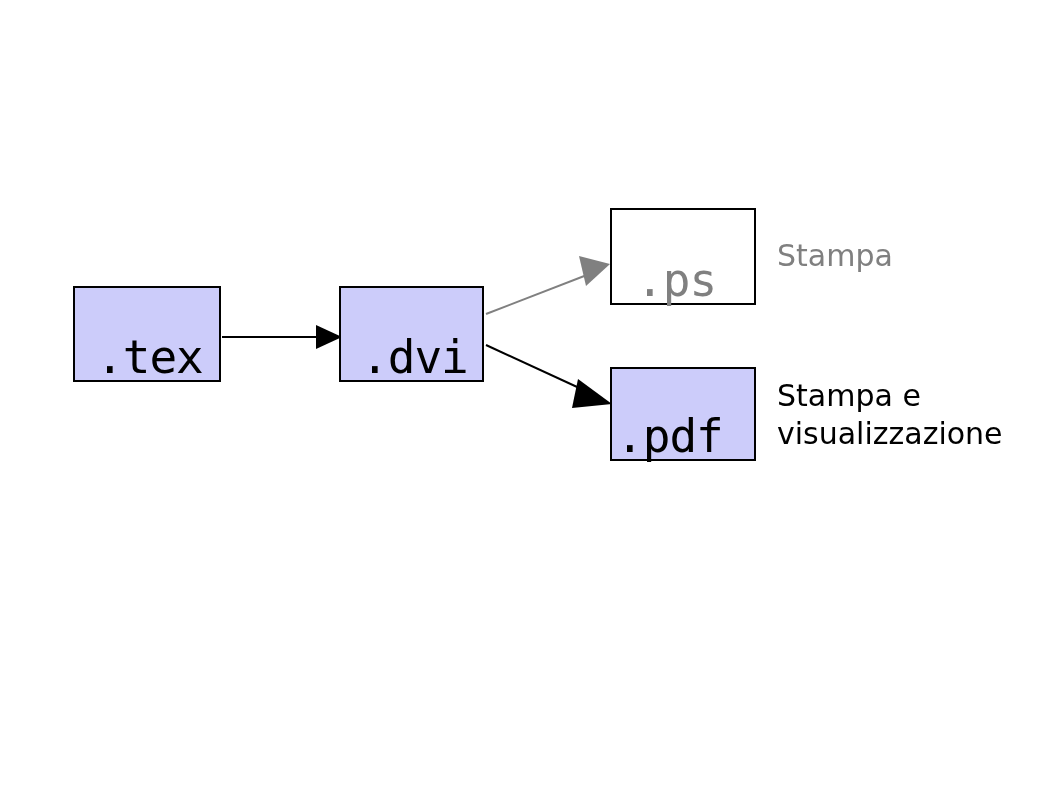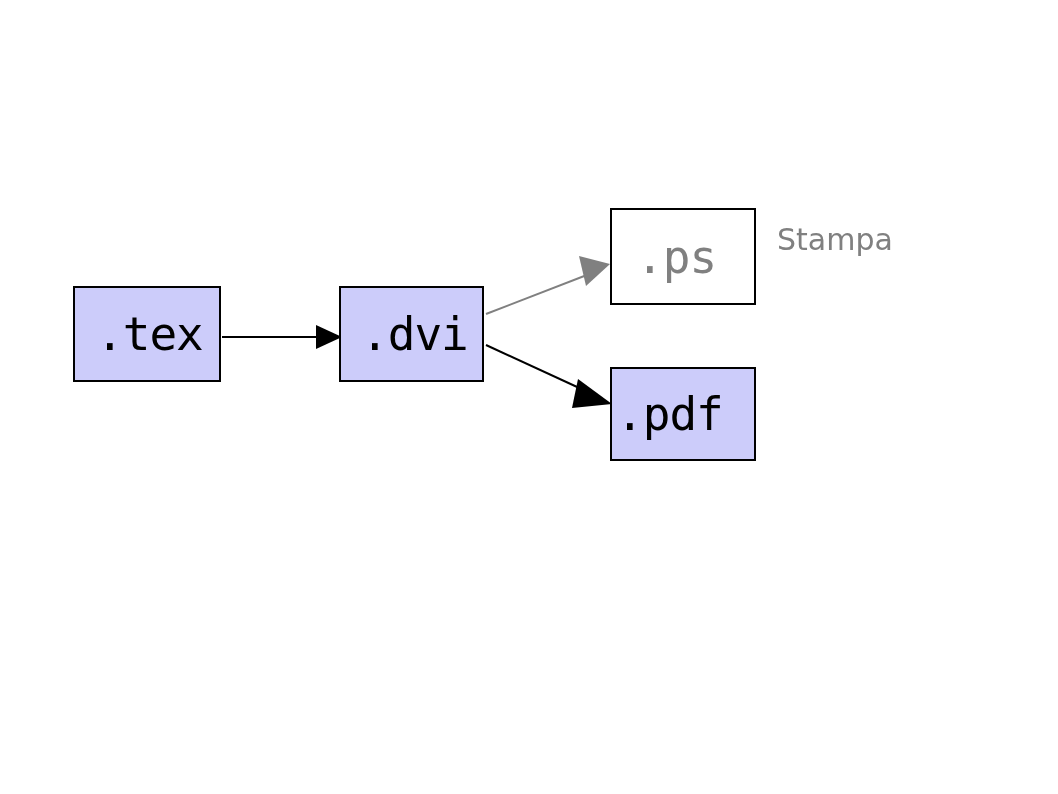--- a/index.html
+++ b/index.html
@@ -25,21 +25,21 @@
     top: 0;
     width: 1058px;
     height: 794px;
     pointer-events: none;
   }
   .node {
     position: absolute;
     box-sizing: border-box;
     border: 2px solid #000000;
     display: flex;
-    align-items: center;
+    align-items: flex-end;
     font-family: "DejaVu Sans Mono", "Liberation Mono", monospace;
     font-size: 46px;
     line-height: 1;
     letter-spacing: -1px;
     white-space: nowrap;
   }
   .node-filled {
     background: #ccccfa;
     color: #000000;
   }
@@ -77,21 +77,21 @@
   }
   .caption {
     position: absolute;
     font-family: "DejaVu Sans", "Liberation Sans", sans-serif;
     font-size: 30px;
     line-height: 38px;
     white-space: pre-line;
   }
   #caption-ps {
     left: 777px;
-    top: 221px;
+    top: 237px;
     color: #808080;
   }
   #caption-pdf {
     left: 777px;
     top: 377px;
     color: #000000;
   }
 </style>
 </head>
 <body>
@@ -135,14 +135,16 @@
   <div class="node node-empty" id="node-ps">
     <span>.ps</span>
   </div>
 
   <div class="node node-filled" id="node-pdf">
     <span>.pdf</span>
   </div>
 
   <div class="caption" id="caption-ps">Stampa</div>
 
+  <div class="caption" id="caption-pdf">Stampa e
+visualizzazione</div>
 
 </div>
 
 </body></html>

